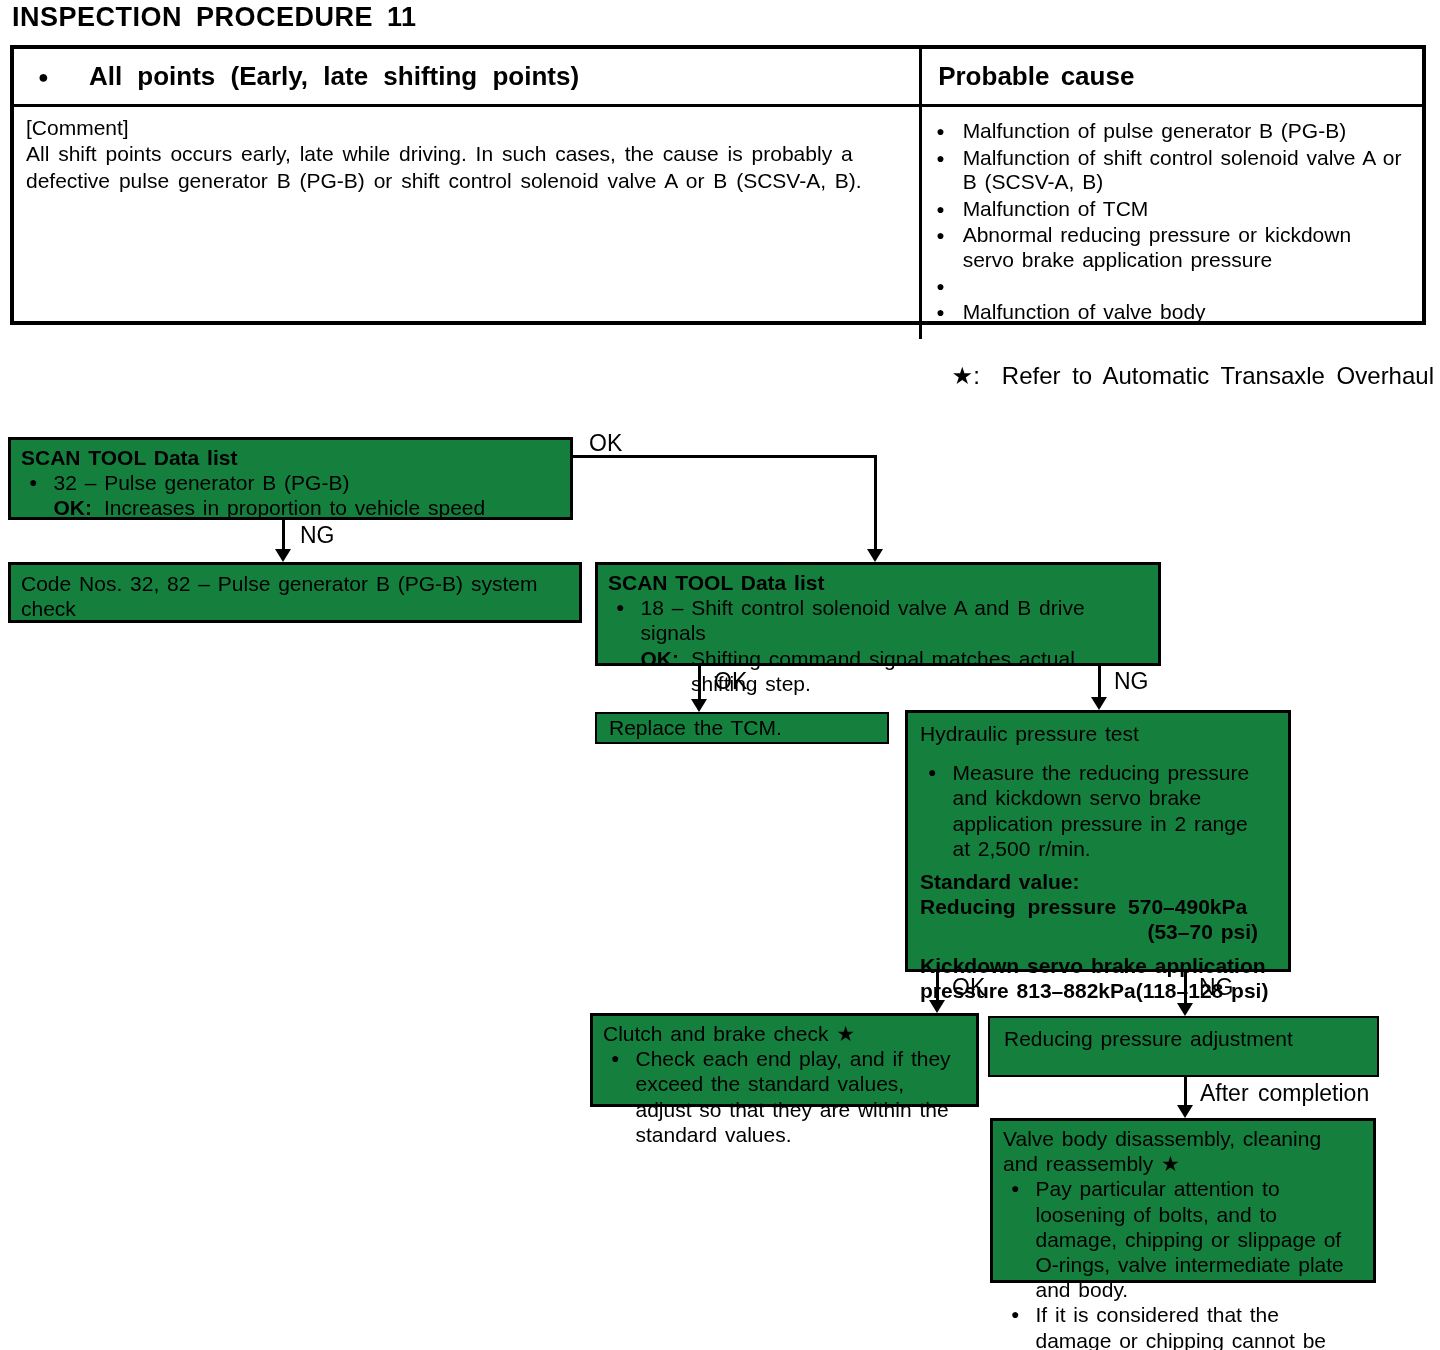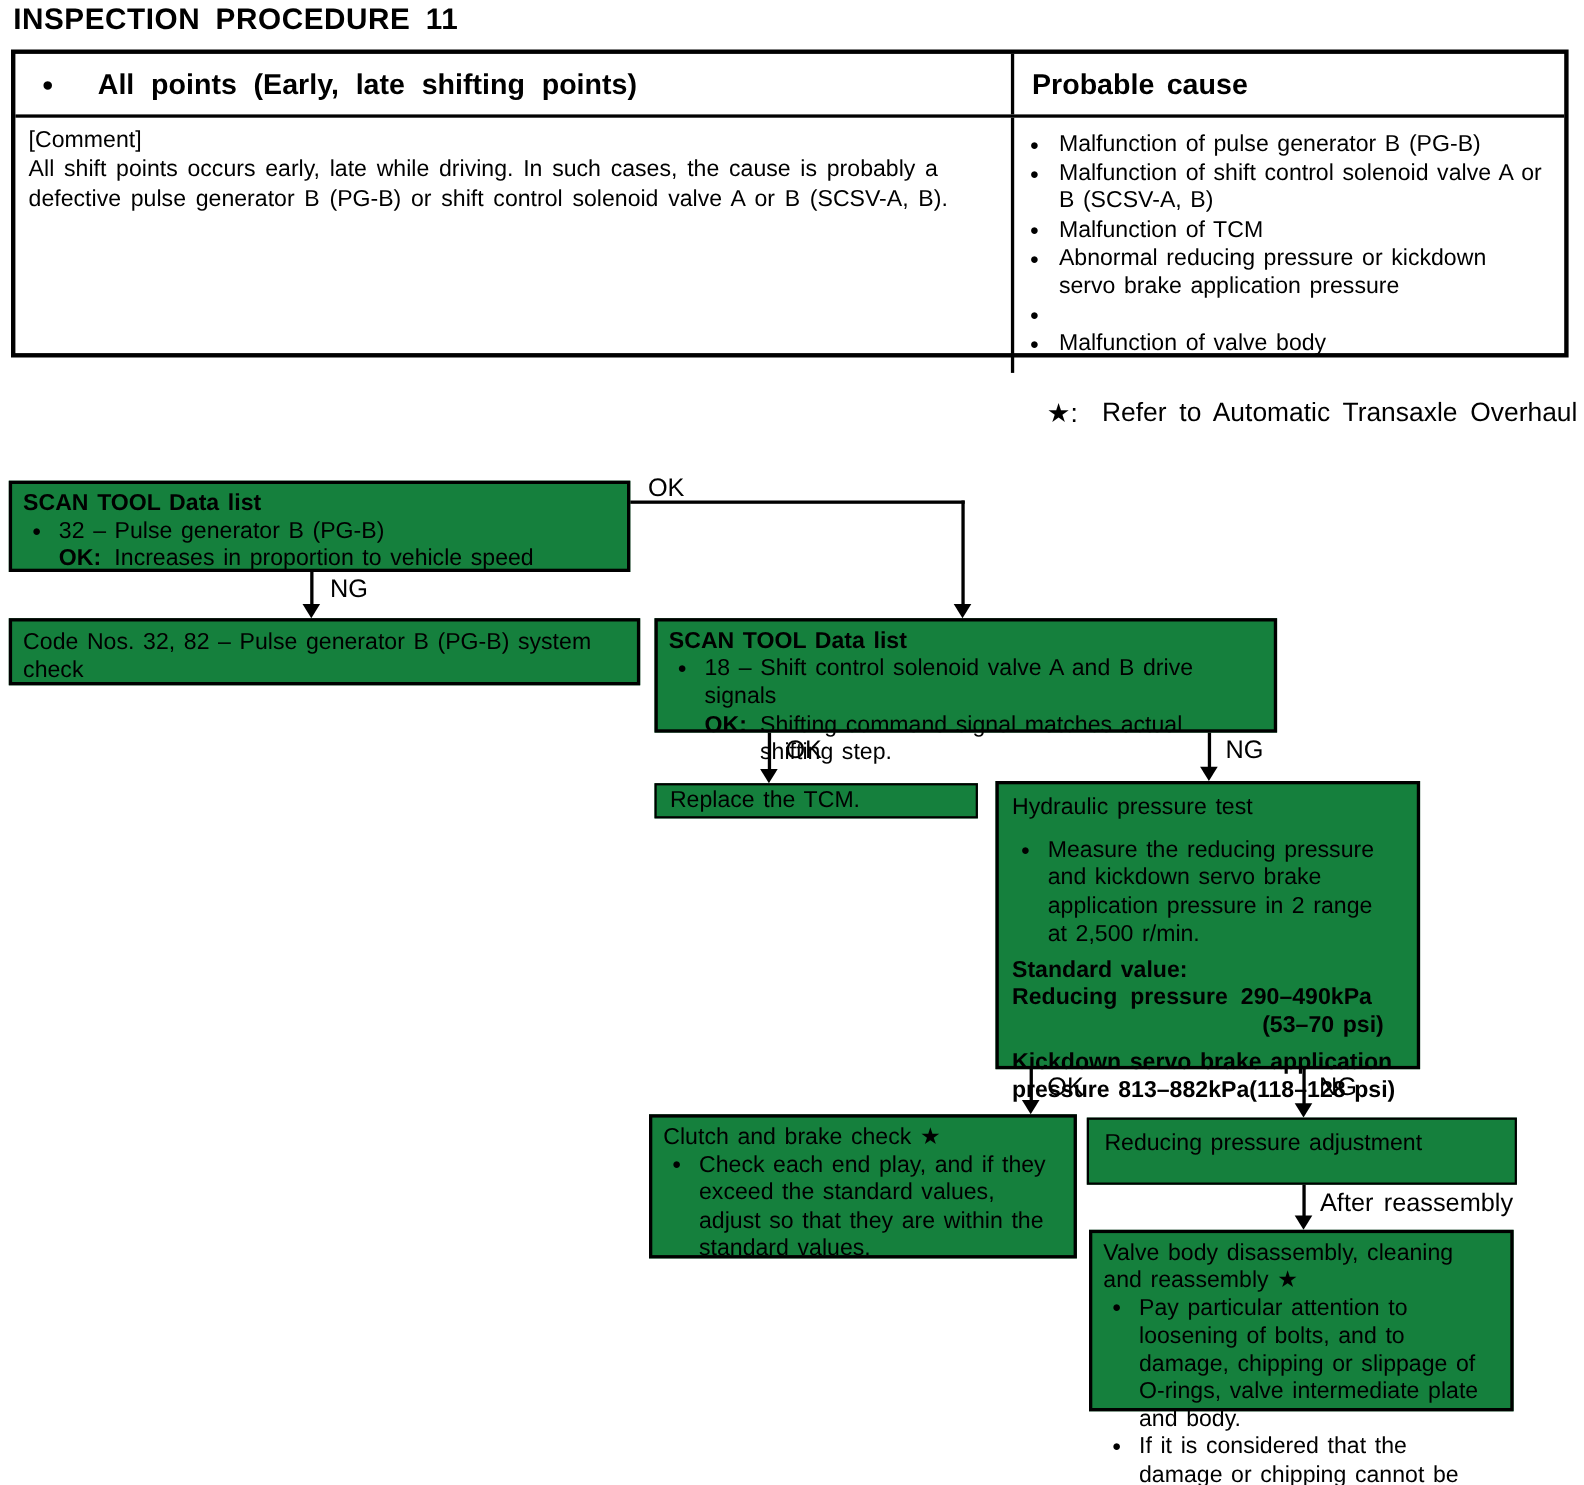--- a/index.html
+++ b/index.html
@@ -155,49 +155,49 @@
 
   <div class="fbox" style="left:905px; top:710px; width:386px; height:262px; padding:8px 12px;">
     <div class="plain-title">Hydraulic pressure test</div>
     <div class="gap14"></div>
     <div class="srow">
       <span class="bullet">●</span>
       <span style="max-width:318px; display:inline-block;">Measure the reducing pressure and kickdown servo brake application pressure in 2 range at 2,500 r/min.</span>
     </div>
     <div class="gap8"></div>
     <div class="bold">Standard value:</div>
-    <div class="bold" style="word-spacing:6px;">Reducing pressure 290–490kPa</div>
+    <div class="bold" style="word-spacing:6px;">Reducing pressure 570–490kPa</div>
     <div class="psi">(53–70 psi)</div>
     <div class="gap8"></div>
     <div class="bold">Kickdown servo brake application pressure 813–882kPa(118–128 psi)</div>
   </div>
 
   <div class="vline" style="left:936px; top:971px; height:31px;"></div>
   <div class="arrowhead" style="left:929px; top:1000px;"></div>
   <div class="flabel" style="left:952px; top:974px;">OK</div>
 
   <div class="vline" style="left:1184px; top:971px; height:34px;"></div>
   <div class="arrowhead" style="left:1177px; top:1003px;"></div>
   <div class="flabel" style="left:1199px; top:974px;">NG</div>
 
-  <div class="fbox" style="left:590px; top:1013px; width:389px; height:131px;">
+  <div class="fbox" style="left:590px; top:1013px; width:389px; height:94px;">
     <div class="plain-title">Clutch and brake check ★</div>
     <div class="srow">
       <span class="bullet">●</span>
       <span style="max-width:322px; display:inline-block;">Check each end play, and if they exceed the standard values, adjust so that they are within the standard values.</span>
     </div>
   </div>
 
   <div class="fbox thin" style="left:988px; top:1016px; width:391px; height:61px; padding-top:8px; padding-left:14px;">
     <div>Reducing pressure adjustment</div>
   </div>
 
   <div class="vline" style="left:1184px; top:1077px; height:30px;"></div>
   <div class="arrowhead" style="left:1177px; top:1105px;"></div>
-  <div class="flabel" style="left:1200px; top:1080px;">After reassembly</div>
+  <div class="flabel" style="left:1200px; top:1080px;">After completion</div>
 
   <div class="fbox" style="left:990px; top:1118px; width:386px; height:165px;">
     <div class="plain-title">Valve body disassembly, cleaning and reassembly ★</div>
     <div class="srow">
       <span class="bullet">●</span>
       <span style="max-width:318px; display:inline-block;">Pay particular attention to loosening of bolts, and to damage, chipping or slippage of O-rings, valve intermediate plate and body.</span>
     </div>
     <div class="srow">
       <span class="bullet">●</span>
       <span style="max-width:318px; display:inline-block;">If it is considered that the damage or chipping cannot be repaired, replace the valve body assembly.</span>

